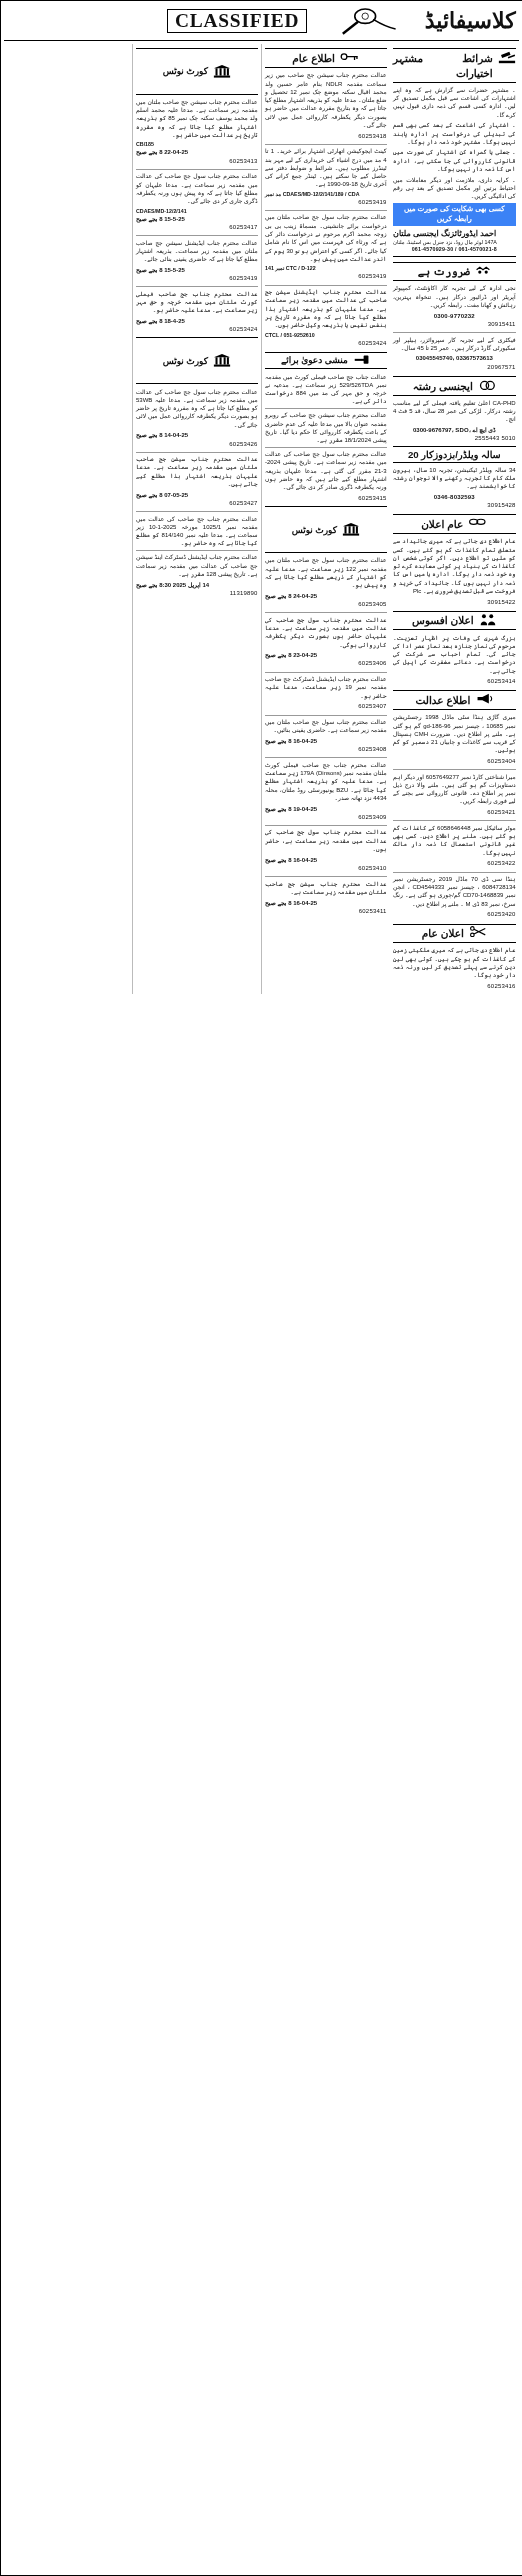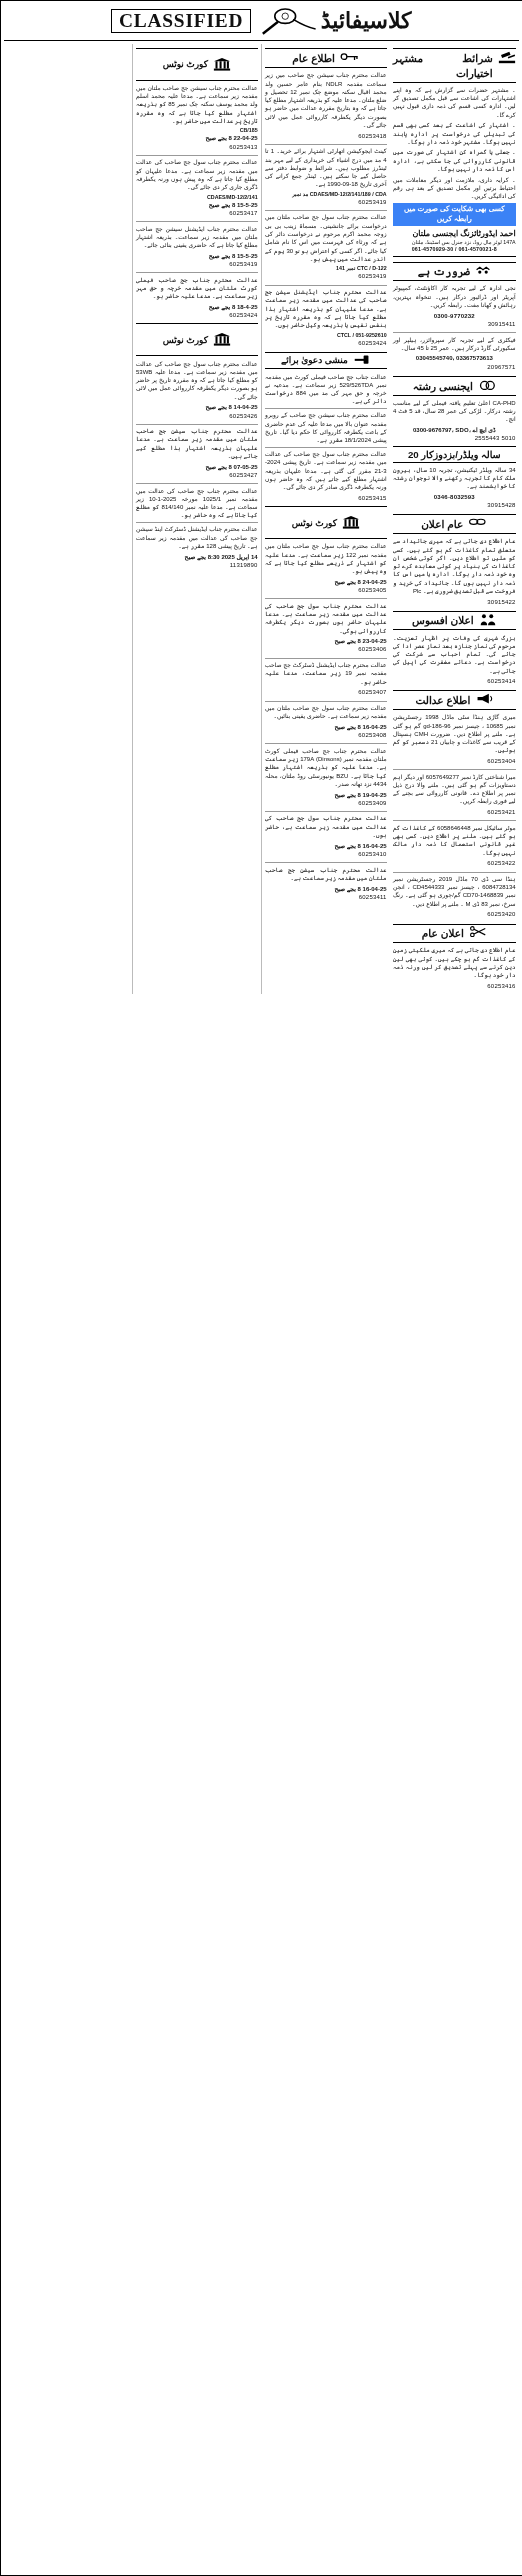--- a/index.html
+++ b/index.html
@@ -15,24 +15,25 @@
     min-height: 2576px;
     position: relative;
     padding: 3.2px;
     background: #fff;
     border: 0.8px solid #000;
   }
   
   .masthead {
     display: flex;
     align-items: center;
-    justify-content: center;
+    justify-content: flex-end;
     border-bottom: 1.6px solid #000;
     padding: 1.6px 3.2px 3.2px 3.2px;
     height: 37px;
+    gap: 24px;
   }
   .masthead-en {
     font-family: "Liberation Serif", serif;
     font-weight: bold;
     font-size: 19.4px;
     letter-spacing: 0.8px;
     border: 1.6px solid #000;
     padding: 0.8px 6.5px;
     line-height: 1.05;
   }
@@ -73,21 +74,21 @@
     font-size: 10.5px;
     font-weight: bold;
     direction: rtl;
   }
   .sec-head .sec-icon { flex: 0 0 auto; }
   .sec-head.small { font-size: 9px; }
   .rule { border-top: 0.8px solid #000; margin: 3.2px 0; }
   .thin-rule { border-top: 0.8px solid #999; margin: 2.4px 0; }
   .para { margin: 0 0 2.4px 0; }
   .ref { margin: 0 0 4px 0; letter-spacing: 0.2px; }
-  .center { text-align: right; }
+  .center { text-align: left; }
   .b { font-weight: bold; }
   .black-bar {
     background: #3b82f6;
     color: #fff;
     text-align: center;
     font-weight: bold;
     font-size: 7.3px;
     padding: 1.6px 1.6px;
     margin: 2.4px 0 1.6px 0;
   }
@@ -102,21 +103,21 @@
     direction: ltr;
   }
   .tiny { font-size: 5.3px; line-height: 1.3; }
   .phone { direction: ltr; text-align: center; font-weight: bold; letter-spacing: 0.2px; }
   .notice-head {
     text-align: center;
     font-size: 9px;
     font-weight: bold;
     border-top: 1.2px solid #000;
     border-bottom: 1.2px solid #000;
-    padding: 9px 0;
+    padding: 16px 0;
     margin: 4px 0 3.2px 0;
     display: flex;
     align-items: center;
     justify-content: center;
     gap: 4.9px;
   }
   svg { display: block; }
 </style>
 </head>
 <body>

